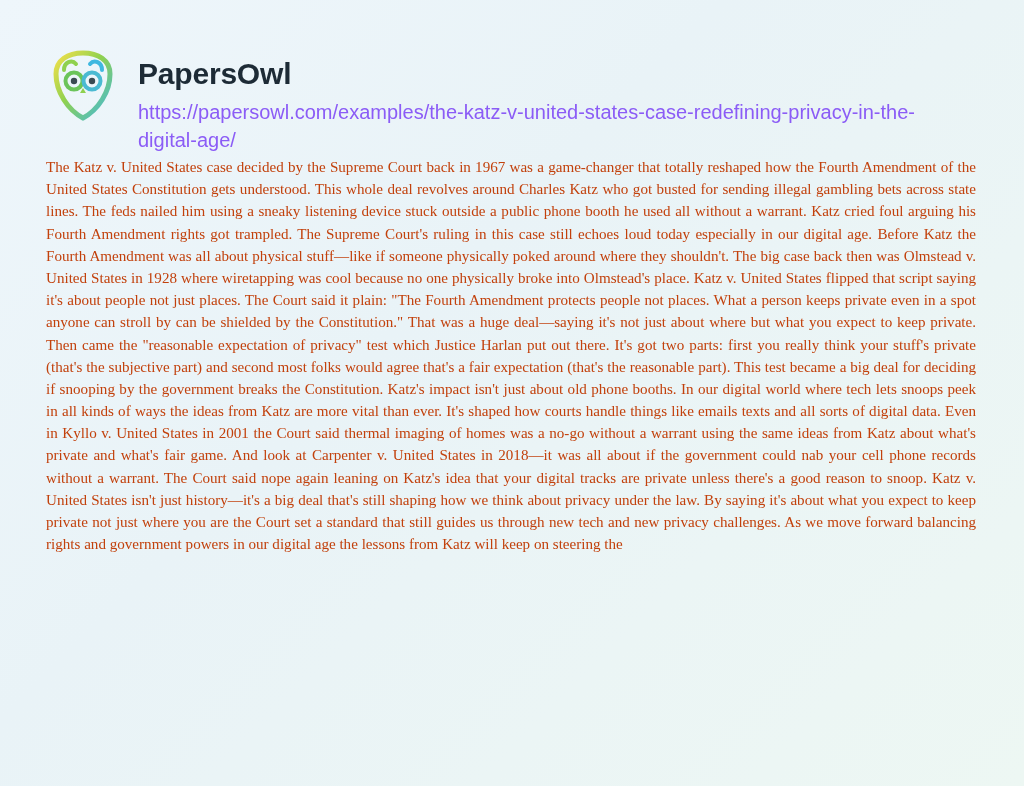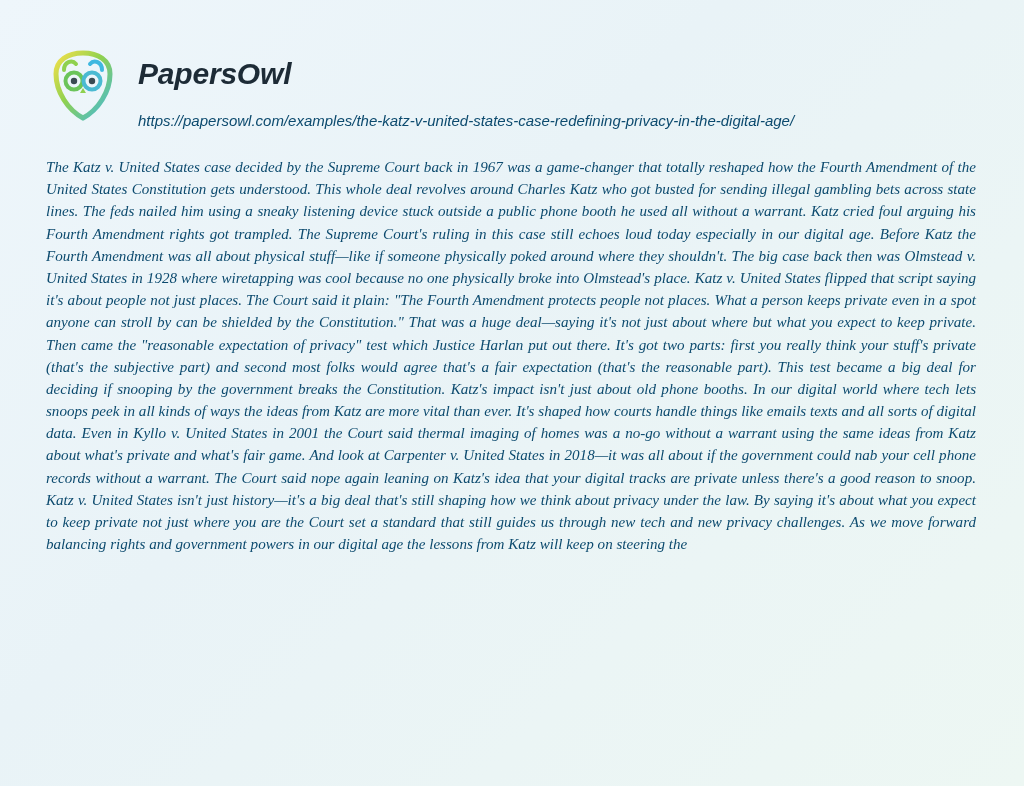--- a/index.html
+++ b/index.html
@@ -12,21 +12,20 @@
     background: linear-gradient(135deg, #eef6fb 0%, #e9f3f7 40%, #edf7f3 100%);
     font-family: "Liberation Serif", serif;
     overflow: hidden;
   }
   .page {
     position: relative;
     width: 1024px;
     height: 786px;
     box-sizing: border-box;
     padding: 40px 46px 0 46px;
-    font-style: italic;
   }
   .header {
     display: flex;
     align-items: flex-start;
     gap: 18px;
     height: 96px;
   }
   .logo {
     width: 74px;
     height: 74px;
@@ -43,42 +42,42 @@
   .brand-name {
     font-family: "Liberation Sans", sans-serif;
     font-size: 30px;
     font-weight: bold;
     color: #1d2b36;
     letter-spacing: -0.2px;
     line-height: 1.05;
   }
   .brand-url {
     font-family: "Liberation Sans", sans-serif;
-    font-size: 15px;
-    color: #0c4a6e;
+    font-size: 20px;
+    color: #8b5cf6;
     line-height: 1.4;
-    margin-top: 20px;
+    margin-top: 8px;
     max-width: 800px;
     word-break: break-word;
   }
   .article-title {
     font-family: "Liberation Sans", sans-serif;
     font-size: 29px;
     font-weight: normal;
     color: #232c33;
     line-height: 1.3;
     margin: 34px 0 0 2px;
     max-width: 760px;
   }
   .article-body {
     margin-top: 20px;
     font-family: "Liberation Serif", serif;
     font-size: 15.1px;
     line-height: 1.47;
-    color: #0c4a6e;
+    color: #c2410c;
     text-align: justify;
     max-width: 930px;
   }
 </style>
 </head>
 <body>
 
 <div class="page">
 
   <div class="header">

